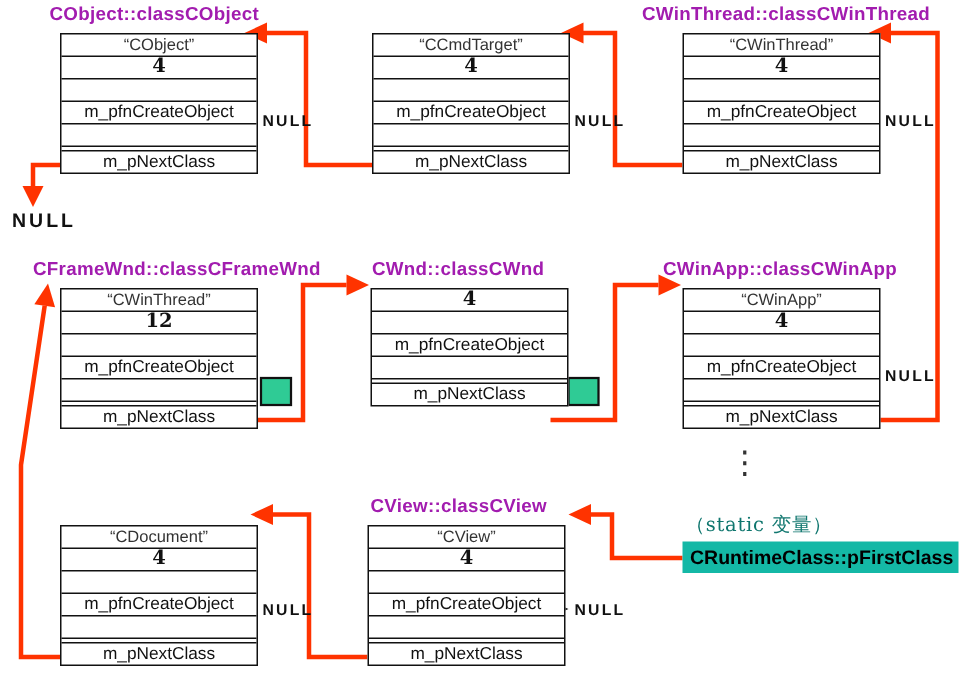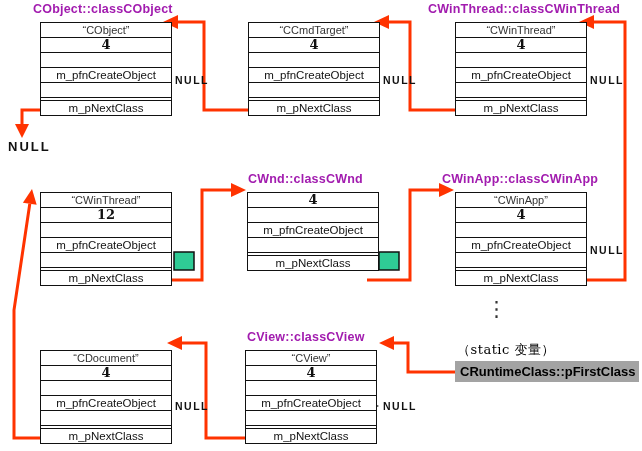--- a/index.html
+++ b/index.html
@@ -20,23 +20,23 @@
 
   .pos0{left:40px;top:22px}  .pos1{left:248px;top:22px} .pos2{left:455px;top:22px}
   .pos3{left:40px;top:192px} .pos4{left:247px;top:192px}.pos5{left:455px;top:192px}
   .pos6{left:40px;top:350px} .pos7{left:245px;top:350px}
   .pos0 .node-title{left:-7px}  .pos1 .node-title{left:-38px} .pos2 .node-title{left:-27px}
   .pos3 .node-title{left:-18px} .pos4 .node-title{left:1px}   .pos5 .node-title{left:-13px}
   .pos6 .node-title{left:-7px}  .pos7 .node-title{left:2px}
 
   .dots{position:absolute;left:486px;top:298px;font-size:21px;color:#333;line-height:1;}
   .static-note{position:absolute;left:457px;top:341px;font-family:"DejaVu Serif",serif;
-               font-size:13px;color:#000000;letter-spacing:0.5px;white-space:nowrap;}
+               font-size:13px;color:#0f766e;letter-spacing:0.5px;white-space:nowrap;}
   .first-class{position:absolute;left:455px;top:361px;width:184px;height:21px;
-               background:#a3a3a3;font-weight:bold;font-size:13px;line-height:21px;
+               background:#14b8a6;font-weight:bold;font-size:13px;line-height:21px;
                padding-left:5px;box-sizing:border-box;color:#000;white-space:nowrap;}
 
   text.small-null{font-family:"Liberation Sans",sans-serif;font-weight:bold;
                   font-size:10.5px;letter-spacing:1.5px;fill:#111;}
   text.big-null{font-family:"Liberation Sans",sans-serif;font-weight:bold;
                 font-size:13px;letter-spacing:2px;fill:#111;}
 </style>
 </head>
 <body>
 
@@ -128,20 +128,21 @@
       <div class="cell cname">“CWinThread”</div>
       <div class="cell schema">4</div>
       <div class="cell"></div>
       <div class="cell create">m_pfnCreateObject</div>
       <div class="cell"></div>
       <div class="cell next">m_pNextClass</div>
     </div>
   </div>
 
   <div class="node pos3">
+    <div class="node-title">CFrameWnd::classCFrameWnd</div>
     <div class="node-box">
       <div class="cell cname">“CWinThread”</div>
       <div class="cell schema">12</div>
       <div class="cell"></div>
       <div class="cell create">m_pfnCreateObject</div>
       <div class="cell"></div>
       <div class="cell next">m_pNextClass</div>
     </div>
   </div>
 

